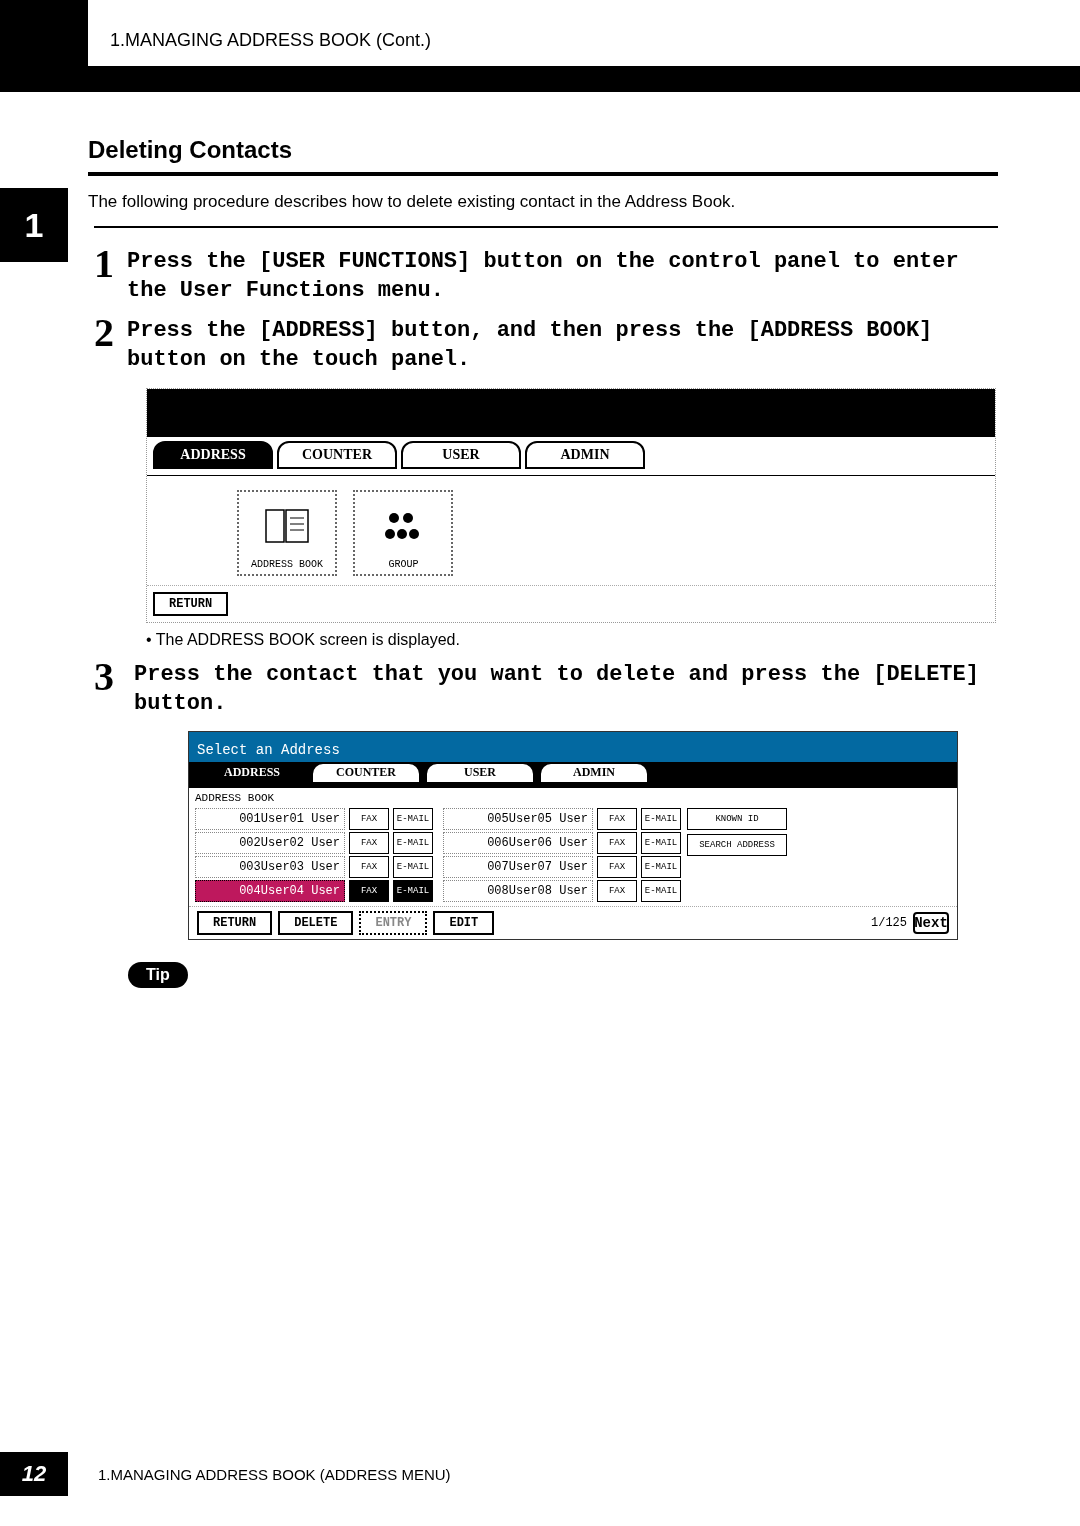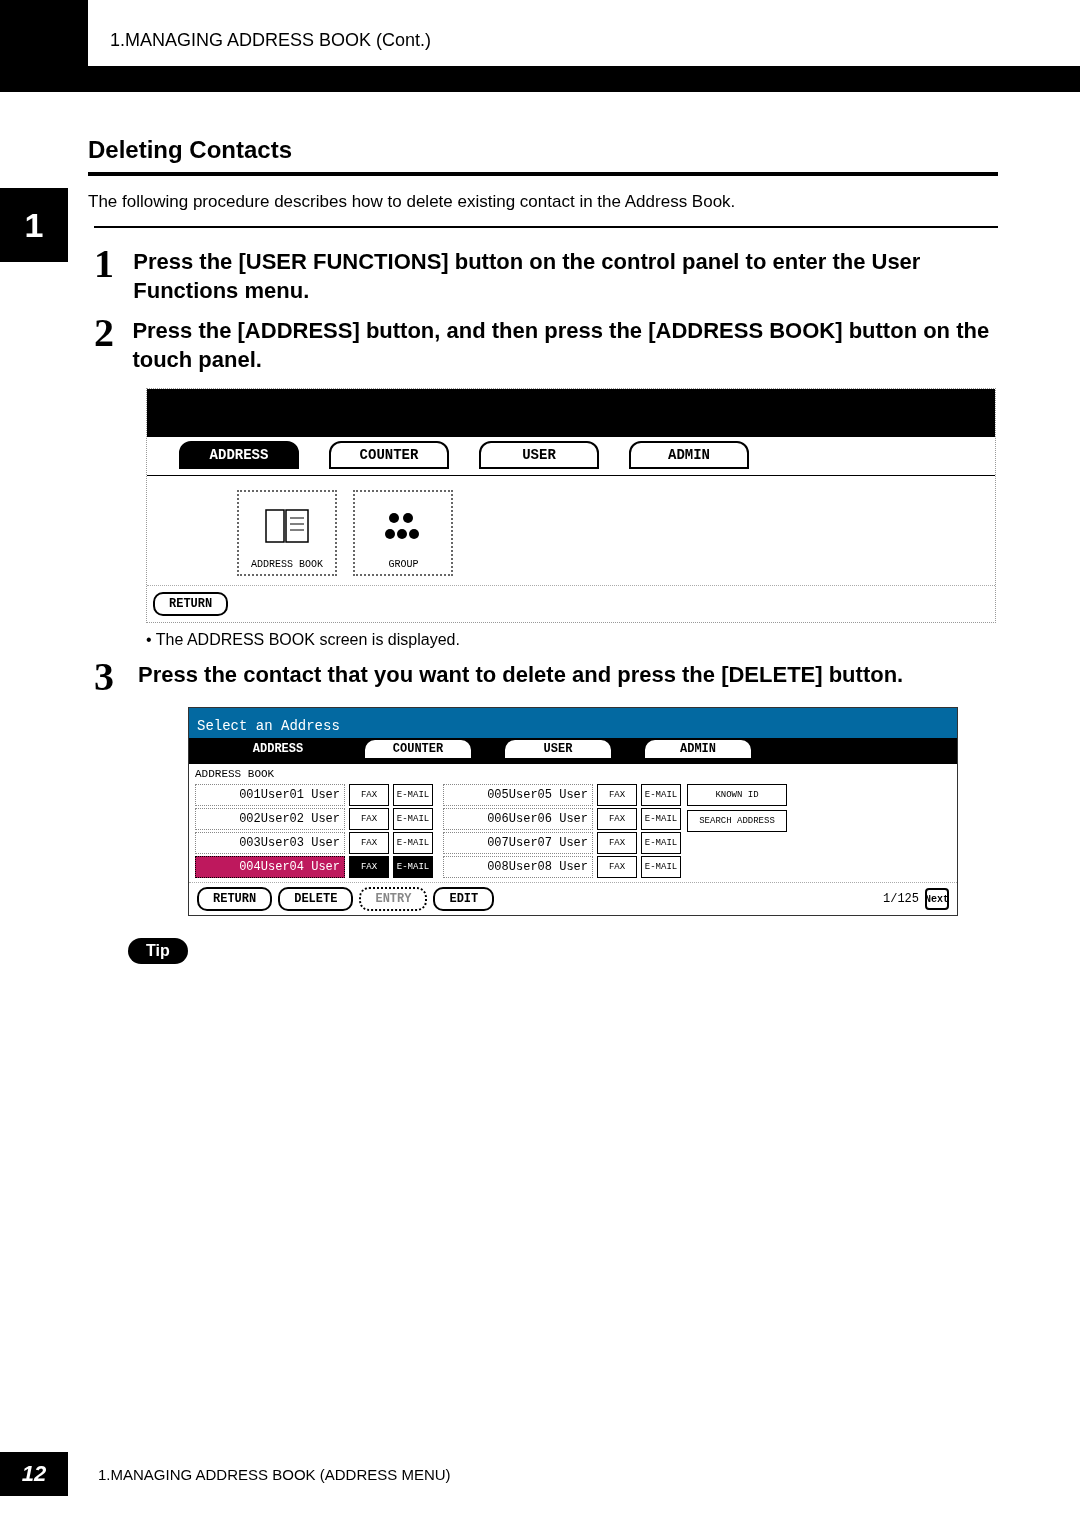--- a/index.html
+++ b/index.html
@@ -82,20 +82,21 @@
     font-size: 40px;
     font-weight: bold;
     width: 44px;
     line-height: 0.9;
   }
   .step-text {
     font-size: 22px;
     font-weight: bold;
     line-height: 1.3;
     padding-top: 2px;
+    font-family: Liberation Mono, monospace;
   }
   .bullet-note {
     font-size: 16px;
     margin: 8px 0 0 58px;
   }
   .bullet-note::before {
     content: "• ";
   }
 
   
@@ -117,26 +118,25 @@
   }
   .tab-btn {
     flex: none;
     width: 120px;
     height: 28px;
     border: 2px solid #000;
     border-radius: 12px 12px 0 0;
     display: flex;
     align-items: center;
     justify-content: center;
-    font-family: Liberation Mono, monospace;
+    font-family: Liberation Serif, serif;
     font-size: 14px;
     font-weight: bold;
     background: #fff;
     color: #000;
-    margin-left: 26px;
   }
   .tab-btn.active {
     background: #000;
     color: #fff;
   }
   .scr1-body {
     height: 110px;
     border-top: 1px solid #000;
     padding: 14px 0 0 90px;
   }
@@ -164,21 +164,21 @@
     border-top: 1px dotted #aaa;
     padding: 6px;
   }
   .pill-btn {
     display: inline-flex;
     align-items: center;
     justify-content: center;
     height: 24px;
     padding: 0 14px;
     border: 2px solid #000;
-    border-radius: 10px;
+    border-radius: 0;
     font-family: "Courier New", monospace;
     font-size: 12px;
     font-weight: bold;
     background: #fff;
   }
   .pill-btn.dotted { border-style: dotted; color:#888; }
 
   
   .screen2 {
     width: 770px;
@@ -250,23 +250,23 @@
     border-top: 1px dotted #aaa;
     padding: 4px 8px;
     display: flex;
     align-items: center;
     gap: 6px;
     font-family: "Courier New", monospace;
     font-size: 12px;
   }
   .spacer { flex: 1; }
   .next-btn {
-    width: 24px; height:22px;
+    width: 36px; height:22px;
     border: 2px solid #000;
-    font-size:10px; font-weight:bold;
+    font-size:14px; font-weight:bold;
     display:flex; align-items:center; justify-content:center;
     border-radius:4px;
   }
 
   
   .tip-pill {
     display: inline-block;
     background: #000;
     color: #fff;
     border-radius: 14px;

